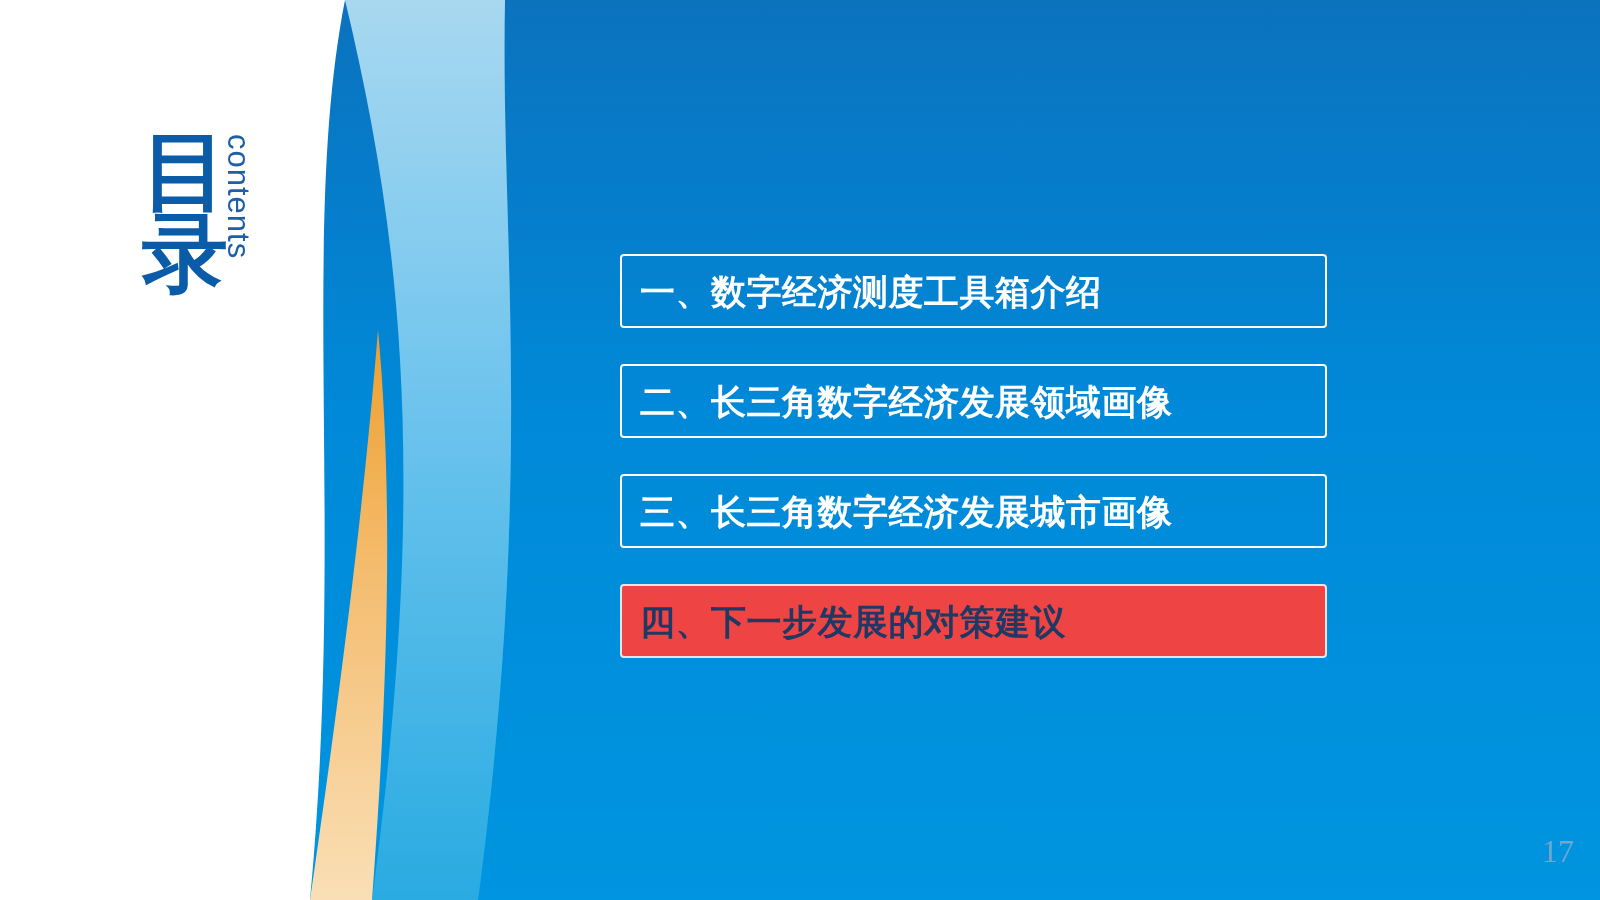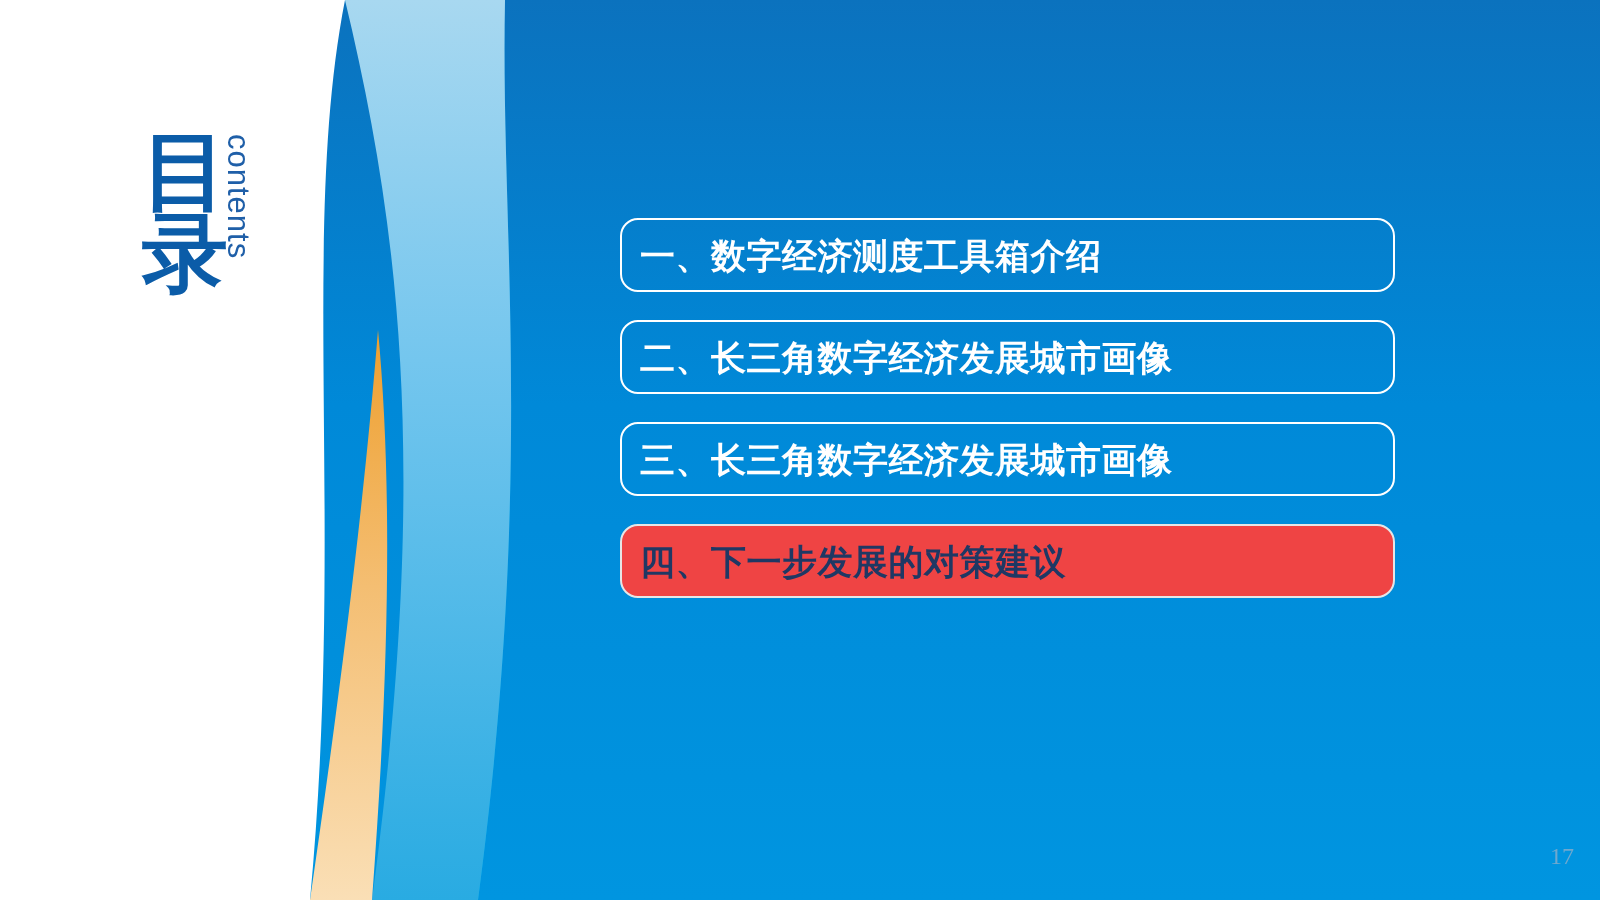--- a/index.html
+++ b/index.html
@@ -61,27 +61,28 @@
   #menu-list {
     position: absolute;
     left: 620px;
     top: 218px;
     width: 775px;
     z-index: 5;
   }
   .menu-item {
     position: relative;
     box-sizing: border-box;
-    width: 775px;
+    width: 707px;
     height: 74px;
     margin-bottom: 28px;
-    border-radius: 18px;
+    border-radius: 4px;
     display: flex;
     align-items: center;
     padding-left: 18px;
+    margin-top: 36px;
   }
   .menu-item.plain {
     border: 2px solid #ffffff;
     background: transparent;
   }
   .menu-item.active {
     border: 2px solid #E6E6E6;
     background: #ef4444;
   }
   .menu-label {
@@ -91,21 +92,21 @@
     line-height: 1;
     white-space: nowrap;
   }
   .menu-item.plain .menu-label { color: #ffffff; }
   .menu-item.active .menu-label { color: #1F3864; }
   
   #page-number {
     position: absolute;
     right: 26px;
     bottom: 30px;
-    font-size: 24px;
+    font-size: 32px;
     color: #6FA8CE;
     z-index: 6;
     font-family: "Liberation Serif", "DejaVu Serif", serif;
   }
 </style>
 </head>
 <body>
 
 <div id="slide">
 
@@ -153,21 +154,21 @@
     <div id="toc-title-en">contents</div>
   </div>
 
   <div id="menu-list">
 
     <div class="menu-item plain">
       <span class="menu-label">一、数字经济测度工具箱介绍</span>
     </div>
 
     <div class="menu-item plain">
-      <span class="menu-label">二、长三角数字经济发展城市画像</span>
+      <span class="menu-label">二、长三角数字经济发展领域画像</span>
     </div>
 
     <div class="menu-item plain">
       <span class="menu-label">三、长三角数字经济发展城市画像</span>
     </div>
 
     <div class="menu-item active">
       <span class="menu-label">四、下一步发展的对策建议</span>
     </div>
 

